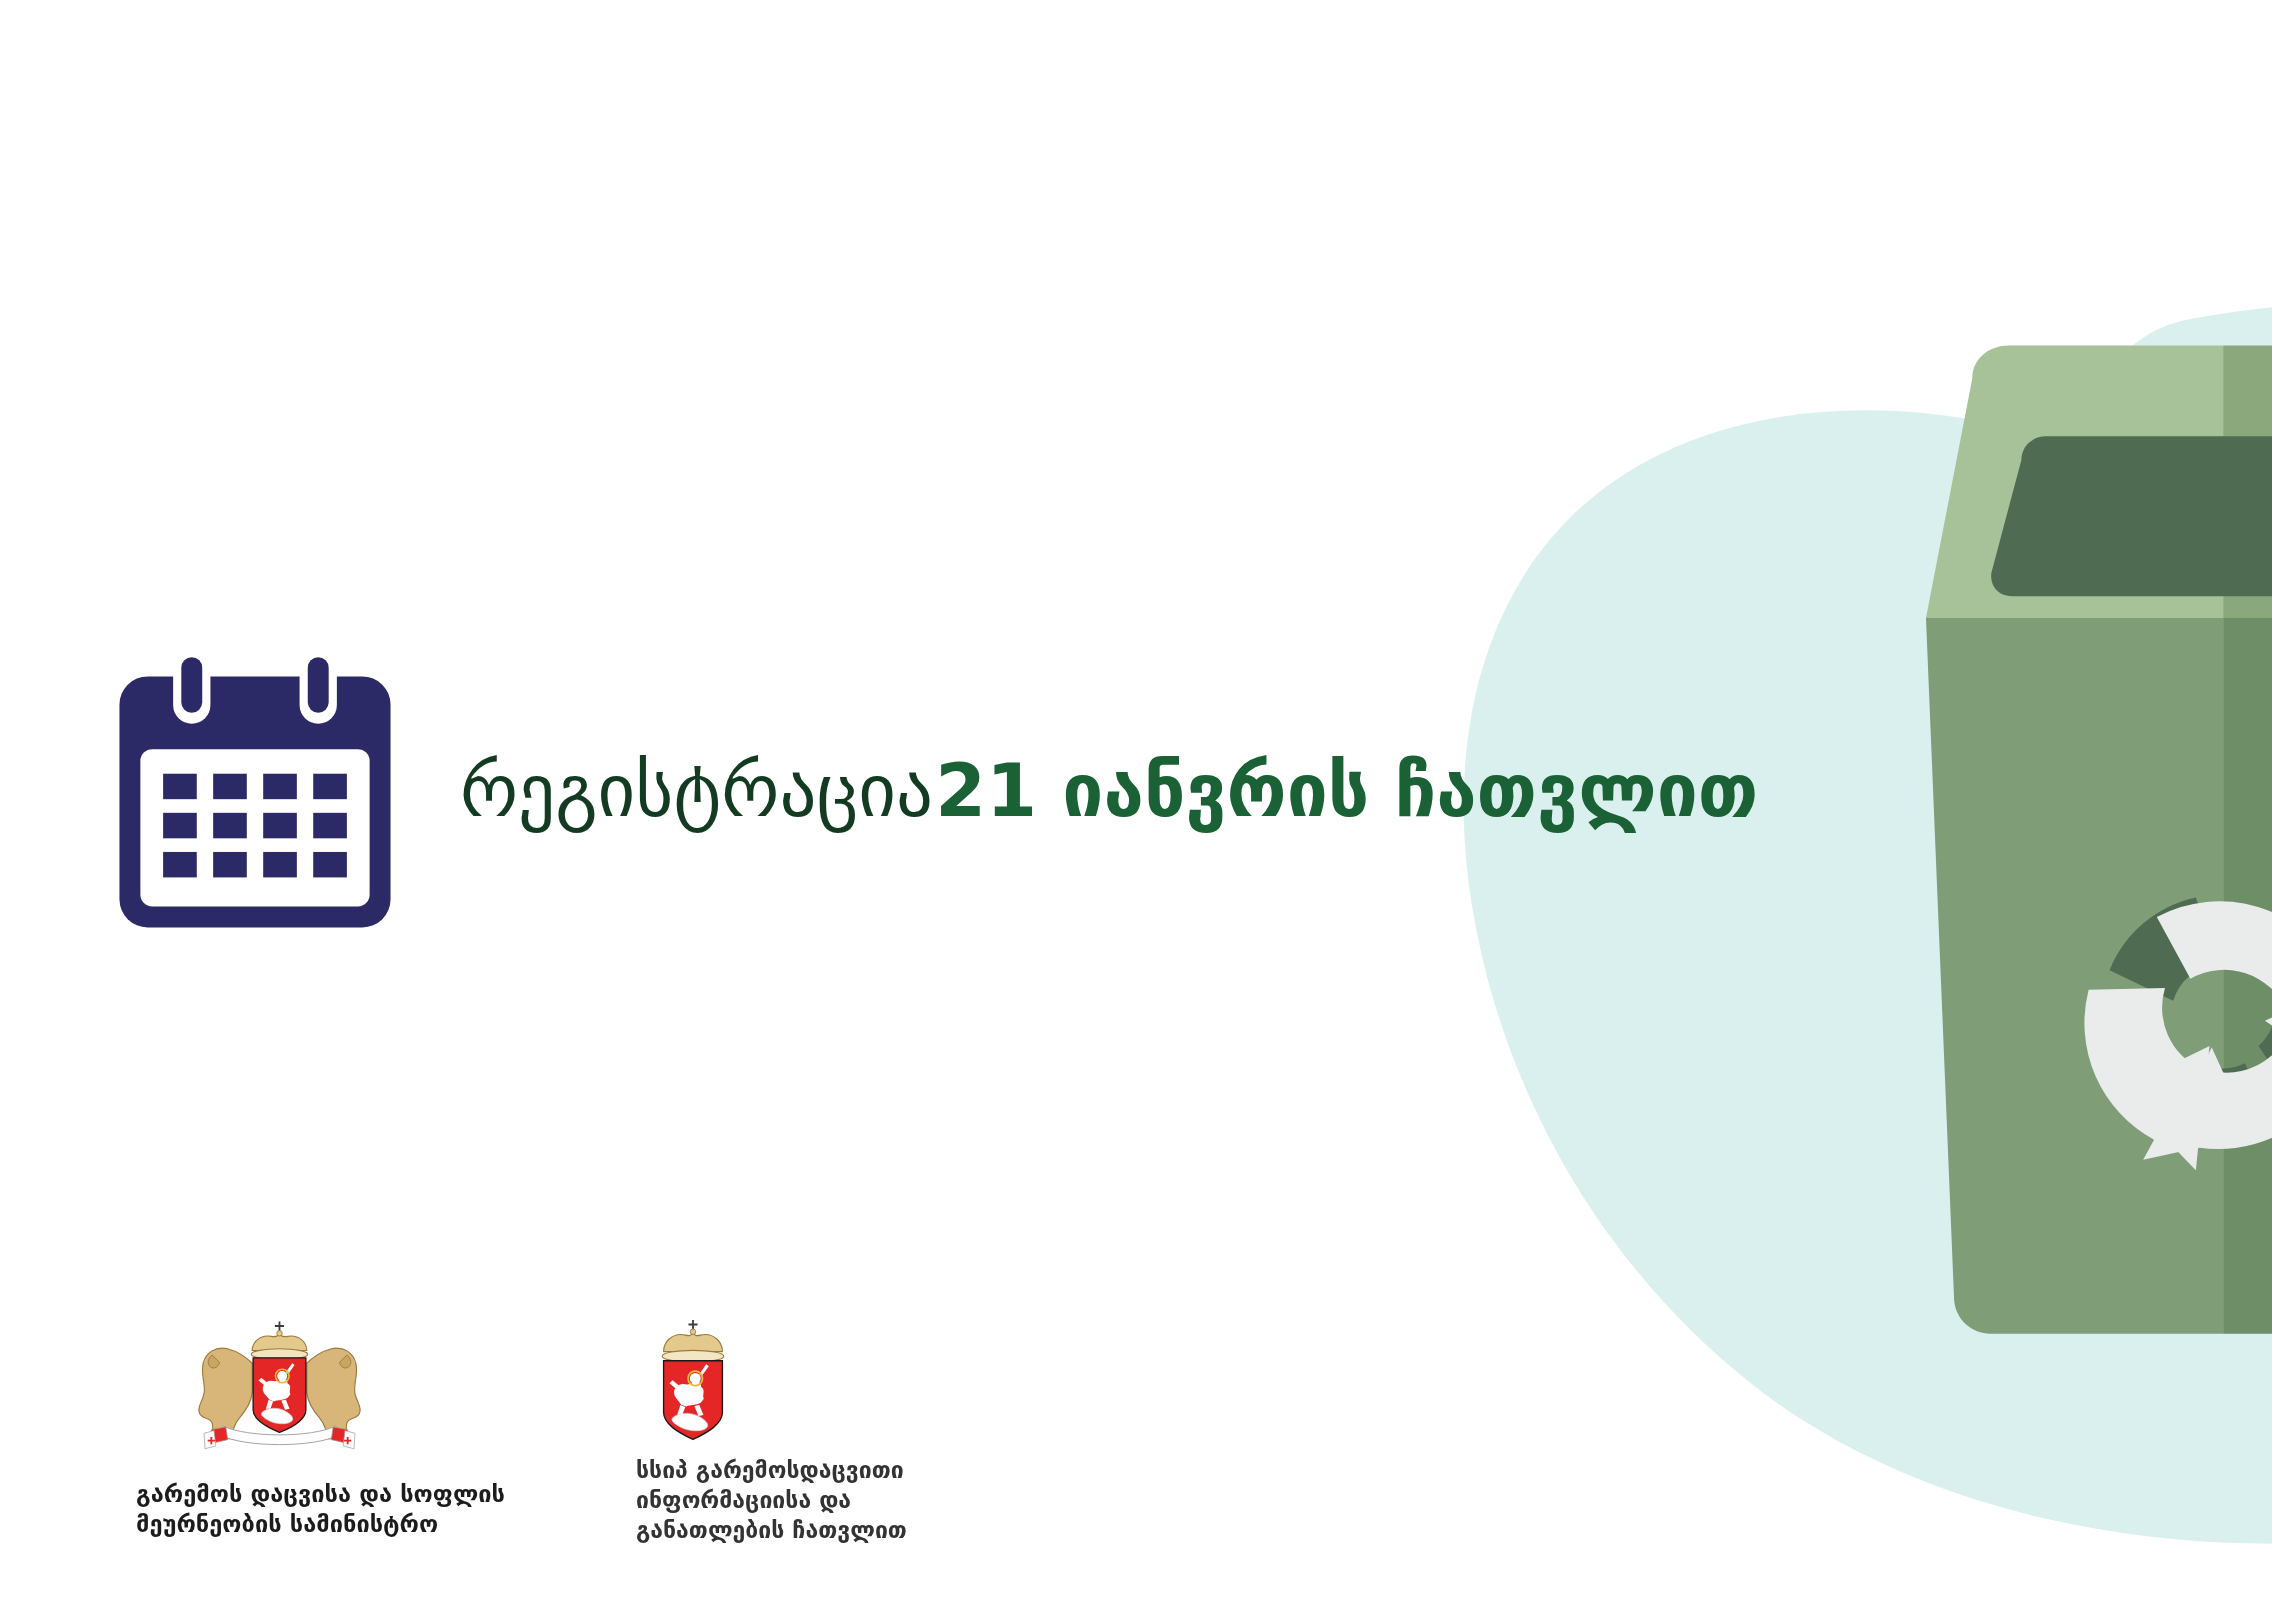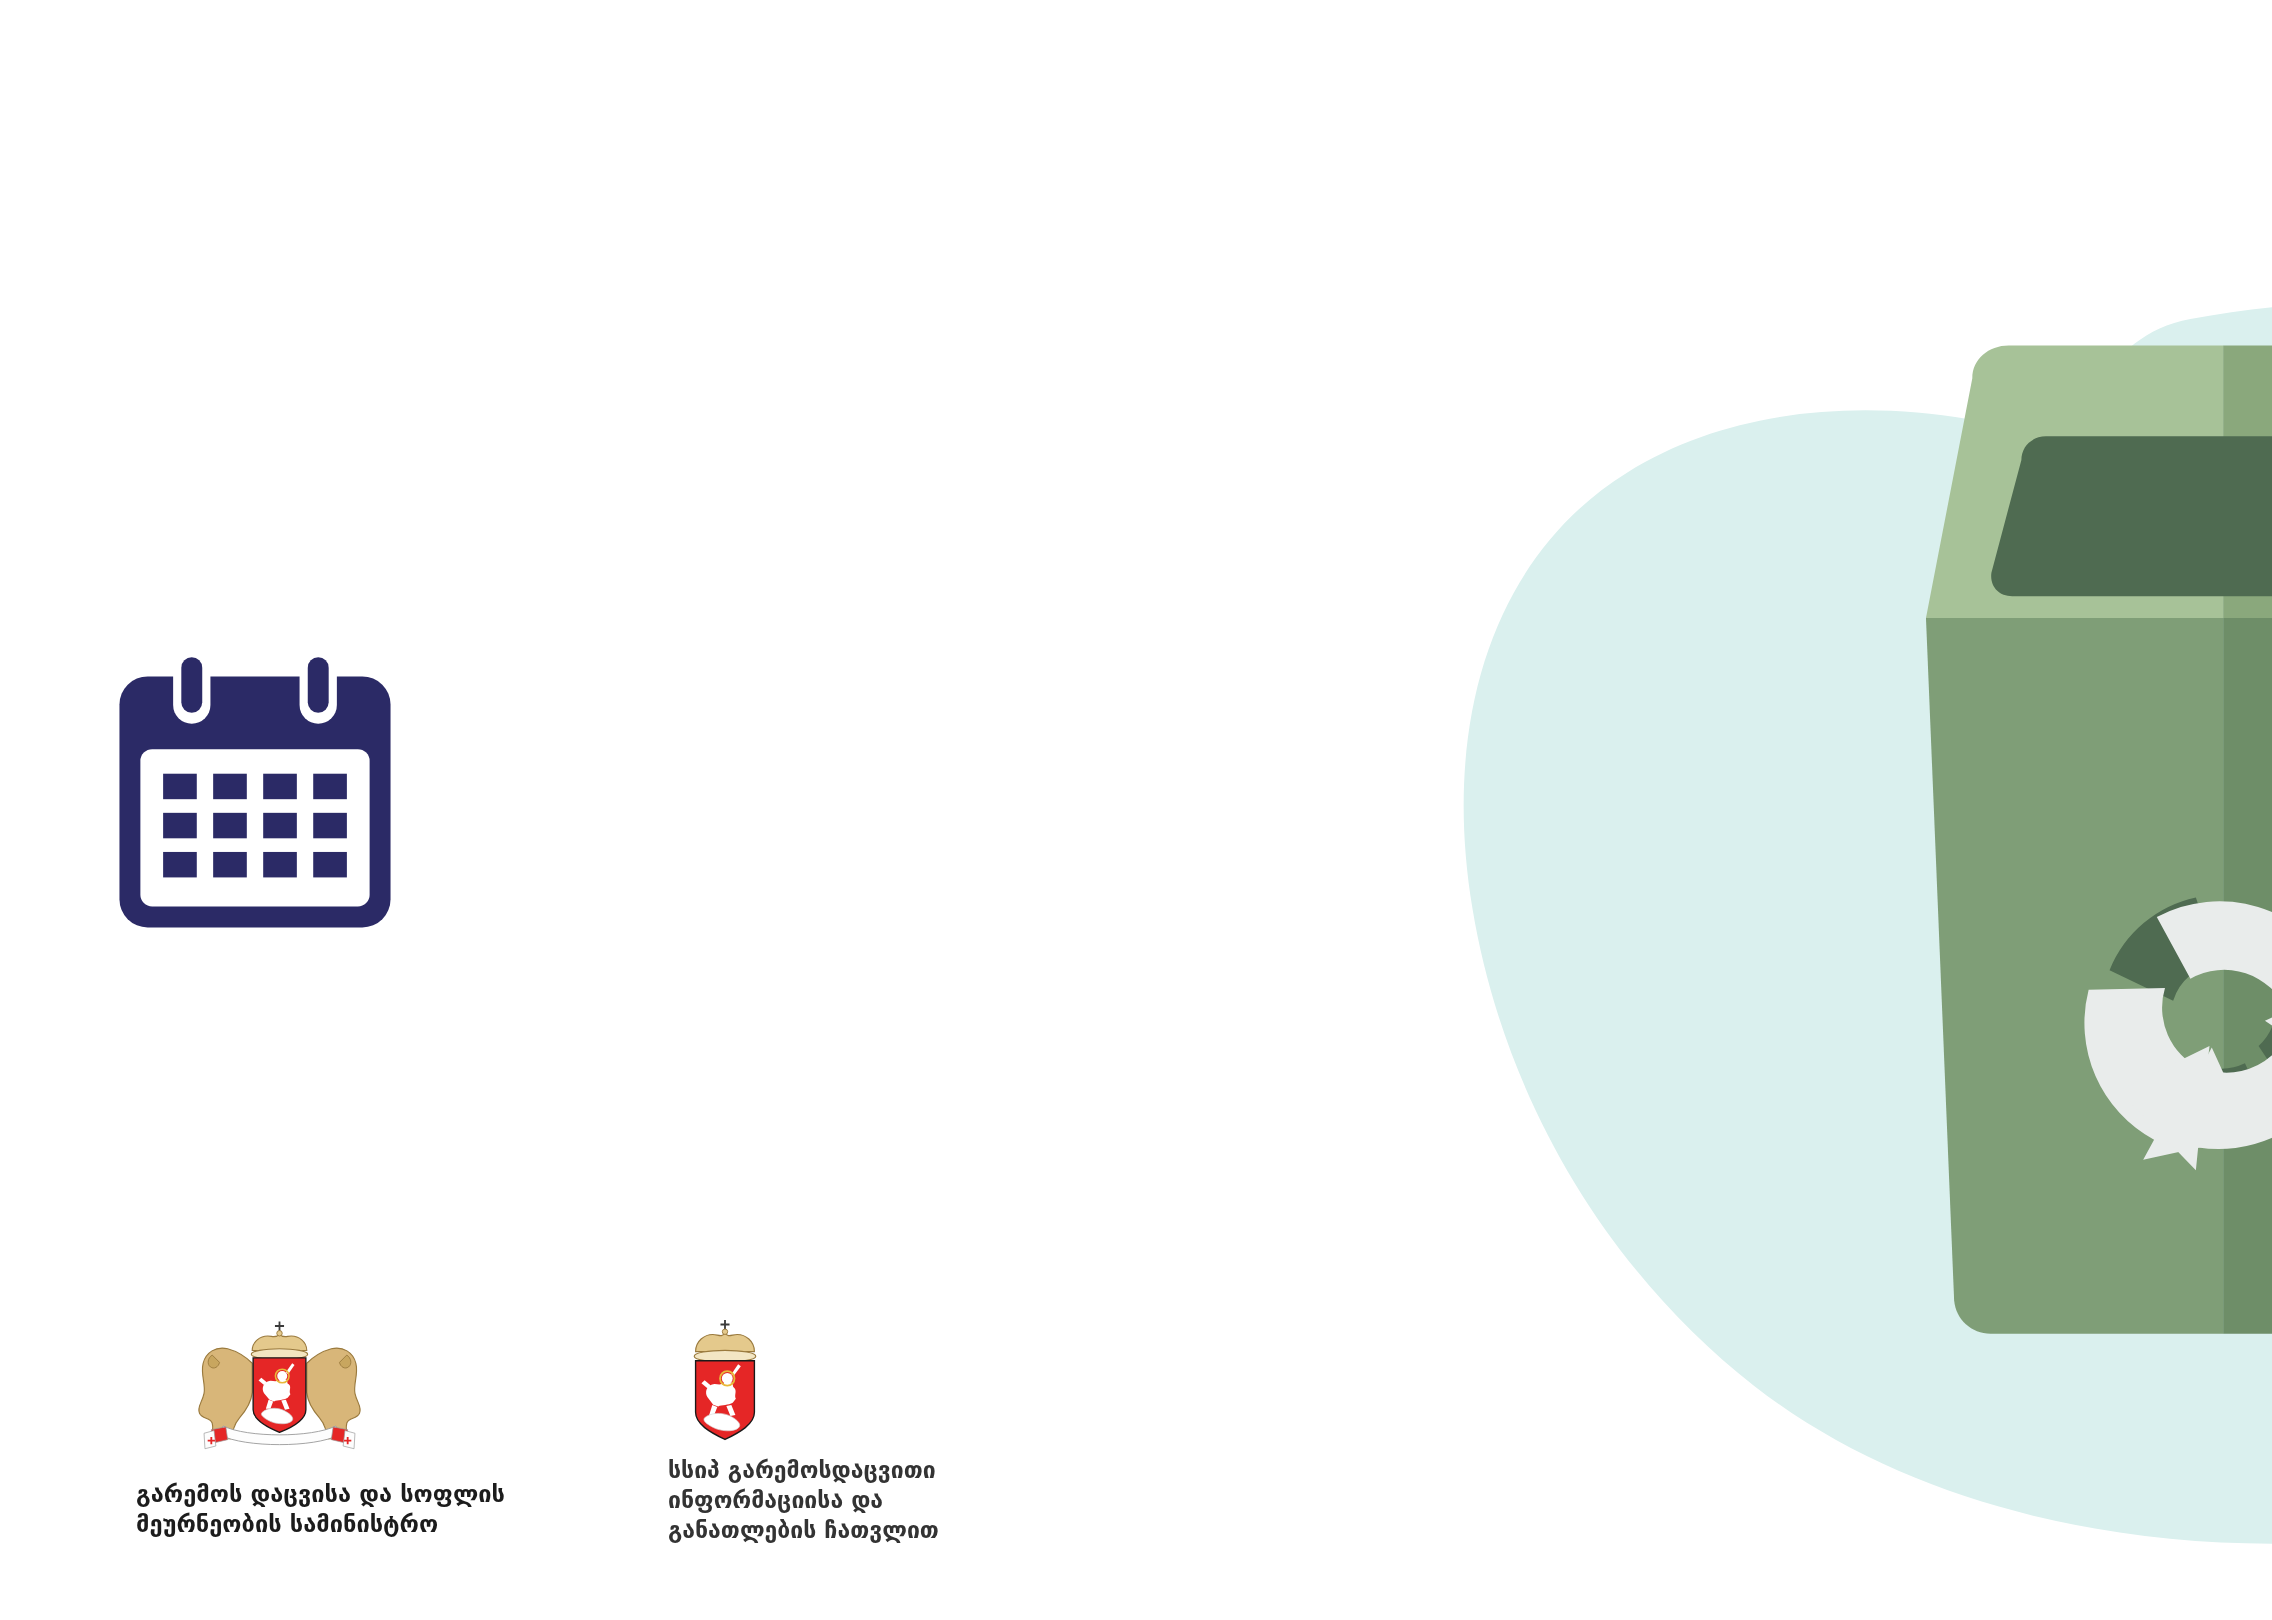--- a/index.html
+++ b/index.html
@@ -87,21 +87,21 @@
   .footer-logos {
     position: absolute;
     left: 136px;
     top: 1316px;
     display: flex;
     align-items: flex-start;
     gap: 91px;
   }
   .logo-block { display: block; }
   .logo-block.ministry { width: 409px; }
-  .logo-block.center { width: 409px; margin-left: 32px; }
+  .logo-block.center { width: 409px; }
 
   .emblem-lg { width: 191px; height: 150px; margin: 0 auto 12.7px 48px; }
   .emblem-sm { width: 86px; height: 132px; margin: 0 0 8.2px 13.6px; }
   .emblem-lg svg, .emblem-sm svg { display: block; width: 100%; height: 100%; }
 
   .logo-caption {
     font-size: 23.6px;
     line-height: 1.30;
     font-weight: 700;
     color: #1c1c1c;
@@ -221,20 +221,24 @@
           <rect x="438" y="358" width="74" height="56"></rect>
 
           <rect x="108" y="444" width="74" height="56"></rect>
           <rect x="218" y="444" width="74" height="56"></rect>
           <rect x="328" y="444" width="74" height="56"></rect>
           <rect x="438" y="444" width="74" height="56"></rect>
         </g>
       </svg>
     </span>
 
+    <span class="registration-text">
+      <span class="registration-label">რეგისტრაცია</span>
+      <span class="registration-deadline">21 იანვრის ჩათვლით</span>
+    </span>
   </div>
 
   <div class="footer-logos">
 
     <div class="logo-block ministry">
       <div class="emblem-lg">
         <svg viewBox="0 0 420 330" xmlns="http://www.w3.org/2000/svg">
 
           <path d="M96 72 C70 66 48 80 42 104 C36 128 48 150 44 170
                    C40 190 28 200 34 214 C40 228 58 222 62 236

